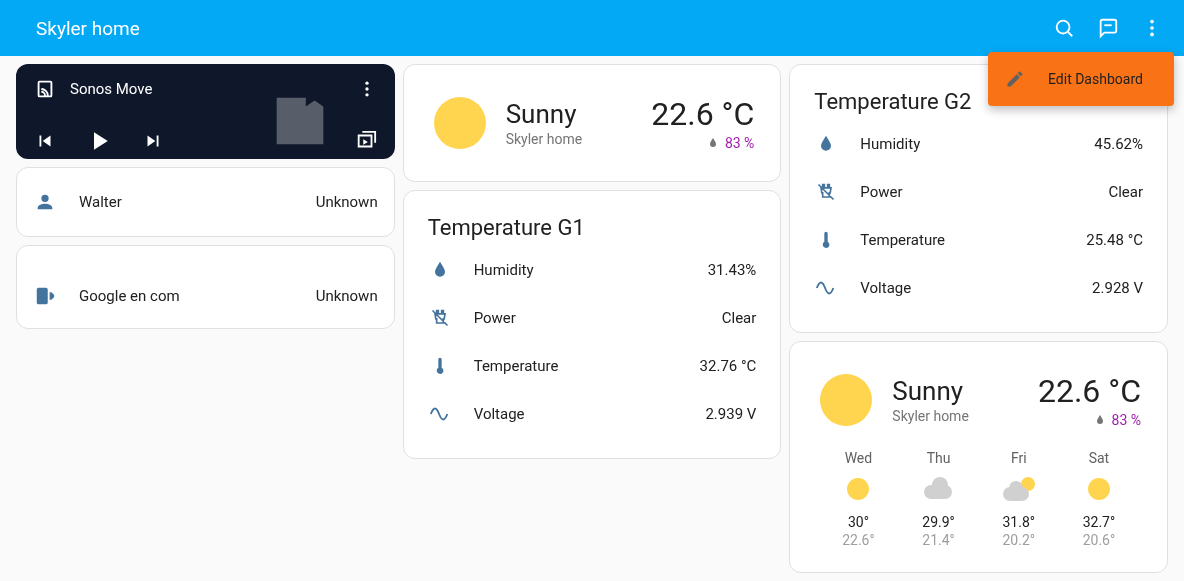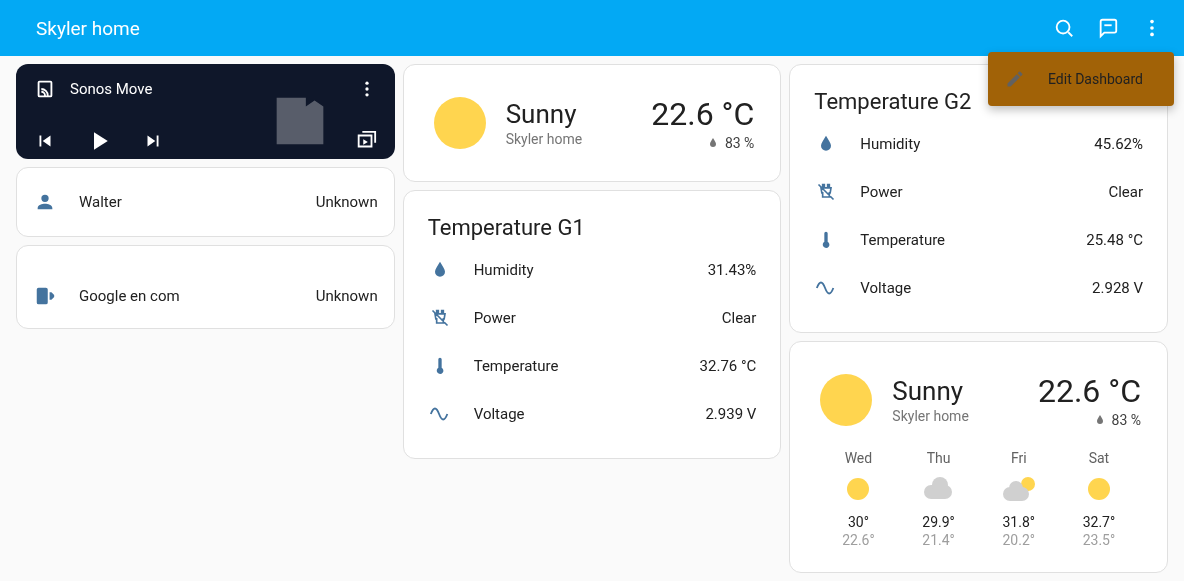--- a/index.html
+++ b/index.html
@@ -75,21 +75,21 @@
   .card-title { font-size: 22px; font-weight: 400; color: #212121; margin-bottom: 8px; }
   .rows { display: flex; flex-direction: column; gap: 8px; margin-top: 10px; }
   
   .weather-head { display: flex; align-items: center; gap: 20px; padding: 6px 2px 6px 6px; }
   .sun-circle { width: 52px; height: 52px; border-radius: 50%; background: #ffd54f; flex-shrink: 0; }
   .weather-main { flex: 1; }
   .weather-state { font-size: 26px; font-weight: 400; }
   .weather-sub { font-size: 14px; color: #757575; margin-top: 2px; }
   .weather-temp-col { text-align: right; }
   .weather-temp { font-size: 32px; }
-  .weather-hum { font-size: 14px; color: #404040; margin-top: 2px; display:flex; align-items:center; justify-content:flex-end; gap:6px;}
+  .weather-hum { font-size: 14px; color: #a21caf; margin-top: 2px; display:flex; align-items:center; justify-content:flex-end; gap:6px;}
   
   .forecast-row { display: flex; justify-content: space-between; margin-top: 16px; padding: 0 6px; gap: 4px; }
   .fday { text-align: center; flex: 1; font-size: 14px; }
   .fday .dname { color: #616161; margin-bottom: 8px; }
   .fday .ficon { height: 30px; display:flex; align-items:center; justify-content:center; margin-bottom: 10px;}
   .fday .hi { color: #212121; margin-bottom: 2px; }
   .fday .lo { color: #9e9e9e; }
   .small-sun { width: 22px; height: 22px; border-radius:50%; background:#ffd54f; display:inline-block; }
   .cloud {
     position: relative; width: 30px; height: 20px;
@@ -104,21 +104,21 @@
   }
   .cloud-sun { position: relative; width: 32px; height: 24px; }
   .cloud-sun .s { position:absolute; right:0; top:0; width:14px; height:14px; background:#ffd54f; border-radius:50%; }
   .cloud-sun .c1 { position:absolute; left:0; bottom:0; width:26px; height:14px; background:#d0d0d0; border-radius:10px; }
   .cloud-sun .c2 { position:absolute; left:6px; bottom:6px; width:14px; height:14px; background:#d0d0d0; border-radius:50%; }
   
   .dropdown {
     position: absolute;
     top: 52px;
     right: 10px;
-    background: #a16207;
+    background: #f97316;
     border-radius: 4px;
     box-shadow: 0 4px 10px rgba(0,0,0,0.25);
     padding: 6px 0;
     width: 186px;
     z-index: 10;
   }
   .dropdown-item {
     display: flex; align-items: center; gap: 22px;
     padding: 10px 16px;
     font-size: 14px;
@@ -400,18 +400,18 @@
             </div>
             <div class="hi">31.8°</div>
             <div class="lo">20.2°</div>
           </div>
           <div class="fday">
             <div class="dname">Sat</div>
             <div class="ficon">
               <span class="small-sun"></span>
             </div>
             <div class="hi">32.7°</div>
-            <div class="lo">23.5°</div>
+            <div class="lo">20.6°</div>
           </div>
         </div>
     </div>
   </div>
 </div>
 
 </body></html>

